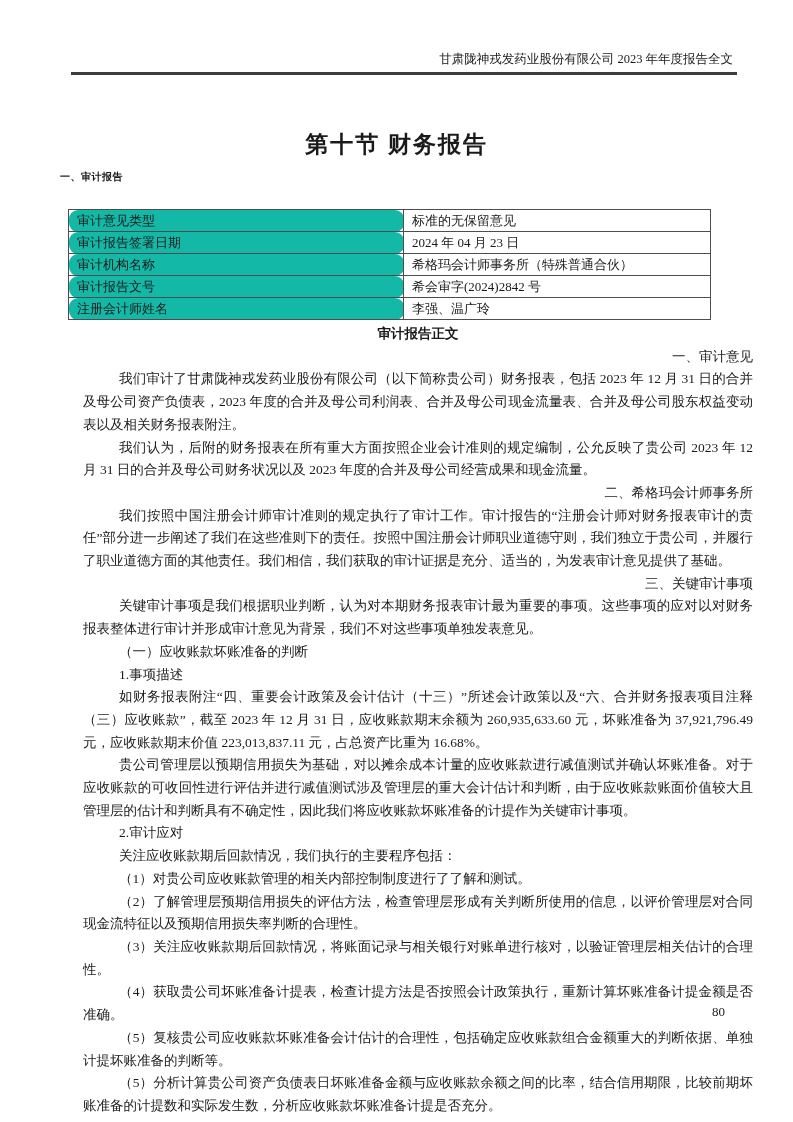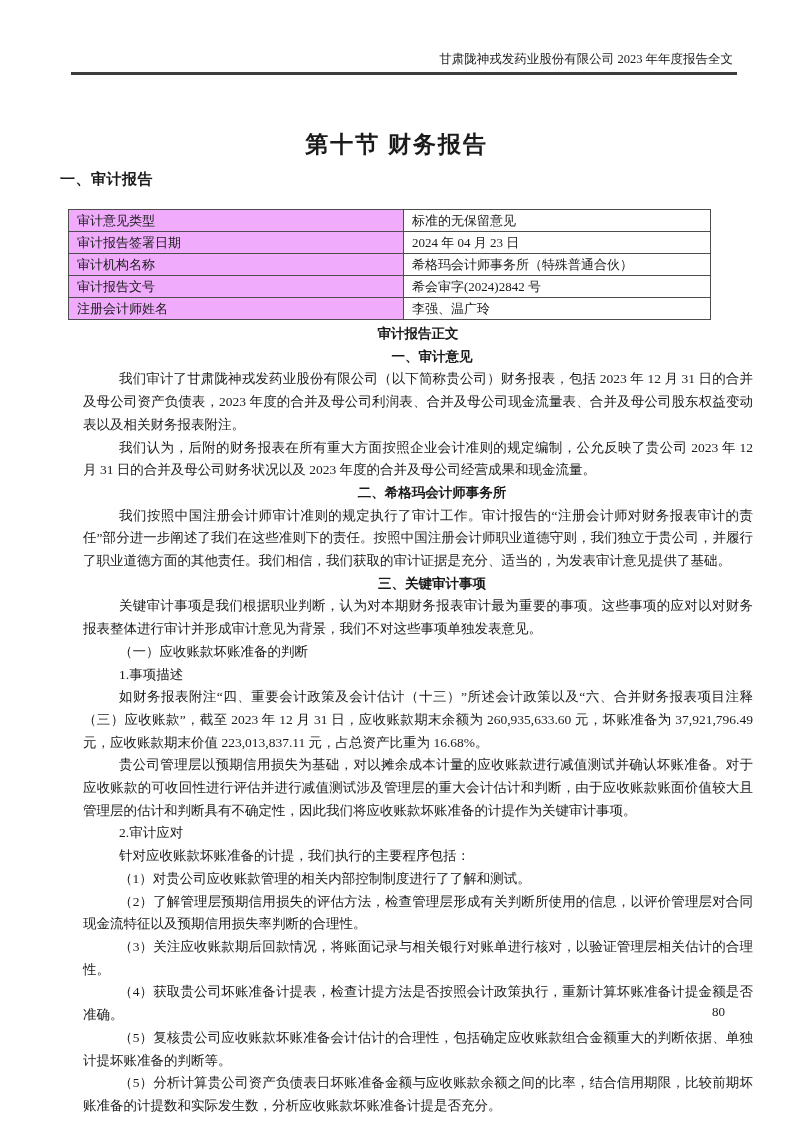--- a/index.html
+++ b/index.html
@@ -18,40 +18,40 @@
   .header-rule {
     position:absolute; top:72px; left:71px; right:56px;
     height:3px; background:#3d3d3d;
   }
   .doc-title {
     position:absolute; top:113px; left:0; right:0; margin:16px;
     text-align:center; font-size:23px; font-weight:bold; letter-spacing:2px;
   }
   .audit-heading {
     position:absolute; top:170px; left:60px; margin:0;
-    font-size:15px; font-weight:bold; letter-spacing:0.5px;
+    font-size:10px; font-weight:bold; letter-spacing:0.5px;
   }
   .audit-table {
     position:absolute; top:209px; left:68px;
     width:643px; border-collapse:collapse;
     font-size:13px; table-layout:fixed;
   }
   .audit-table td {
     border:1px solid #4d4d4d;
     height:21px; padding:0 4px 0 8px;
     vertical-align:middle; overflow:hidden; white-space:nowrap;
   }
-  .audit-table td.label-cell { background:#f0abfc; width:322px; }
+  .audit-table td.label-cell { background:#14b8a6; width:322px;border-radius:9px; }
   .body-text {
     position:absolute; top:323px; left:60px; width:670px;
     font-size:13.5px; line-height:22.7px; text-align:justify;margin-left:23px;
   }
   .blk { margin:0; }
   .blk.center-title { text-align:center; font-weight:bold; }
-  .blk.heading { font-weight:bold; text-indent:28px; text-align:center; }
+  .blk.heading { font-weight:normal; text-indent:28px; text-align:right; }
   .blk.para { text-indent:36px; }
   .page-number {
     position:absolute; top:1004px; right:68px; font-size:13px;
   }
 </style>
 </head>
 <body>
 
 <div class="page">
 
@@ -96,21 +96,21 @@
         <div class="blk para">我们认为，后附的财务报表在所有重大方面按照企业会计准则的规定编制，公允反映了贵公司 2023 年 12 月 31 日的合并及母公司财务状况以及 2023 年度的合并及母公司经营成果和现金流量。</div>
         <div class="blk heading">二、希格玛会计师事务所</div>
         <div class="blk para">我们按照中国注册会计师审计准则的规定执行了审计工作。审计报告的“注册会计师对财务报表审计的责任”部分进一步阐述了我们在这些准则下的责任。按照中国注册会计师职业道德守则，我们独立于贵公司，并履行了职业道德方面的其他责任。我们相信，我们获取的审计证据是充分、适当的，为发表审计意见提供了基础。</div>
         <div class="blk heading">三、关键审计事项</div>
         <div class="blk para">关键审计事项是我们根据职业判断，认为对本期财务报表审计最为重要的事项。这些事项的应对以对财务报表整体进行审计并形成审计意见为背景，我们不对这些事项单独发表意见。</div>
         <div class="blk para">（一）应收账款坏账准备的判断</div>
         <div class="blk para">1.事项描述</div>
         <div class="blk para">如财务报表附注“四、重要会计政策及会计估计（十三）”所述会计政策以及“六、合并财务报表项目注释（三）应收账款”，截至 2023 年 12 月 31 日，应收账款期末余额为 260,935,633.60 元，坏账准备为 37,921,796.49 元，应收账款期末价值 223,013,837.11 元，占总资产比重为 16.68%。</div>
         <div class="blk para">贵公司管理层以预期信用损失为基础，对以摊余成本计量的应收账款进行减值测试并确认坏账准备。对于应收账款的可收回性进行评估并进行减值测试涉及管理层的重大会计估计和判断，由于应收账款账面价值较大且管理层的估计和判断具有不确定性，因此我们将应收账款坏账准备的计提作为关键审计事项。</div>
         <div class="blk para">2.审计应对</div>
-        <div class="blk para">针对应收账款坏账准备的计提，我们执行的主要程序包括：</div>
+        <div class="blk para">关注应收账款期后回款情况，我们执行的主要程序包括：</div>
         <div class="blk para">（1）对贵公司应收账款管理的相关内部控制制度进行了了解和测试。</div>
         <div class="blk para">（2）了解管理层预期信用损失的评估方法，检查管理层形成有关判断所使用的信息，以评价管理层对合同现金流特征以及预期信用损失率判断的合理性。</div>
         <div class="blk para">（3）关注应收账款期后回款情况，将账面记录与相关银行对账单进行核对，以验证管理层相关估计的合理性。</div>
         <div class="blk para">（4）获取贵公司坏账准备计提表，检查计提方法是否按照会计政策执行，重新计算坏账准备计提金额是否准确。</div>
         <div class="blk para">（5）复核贵公司应收账款坏账准备会计估计的合理性，包括确定应收账款组合金额重大的判断依据、单独计提坏账准备的判断等。</div>
         <div class="blk para">（5）分析计算贵公司资产负债表日坏账准备金额与应收账款余额之间的比率，结合信用期限，比较前期坏账准备的计提数和实际发生数，分析应收账款坏账准备计提是否充分。</div>
       </div>
   </div>
 
   <div class="page-number">80</div>

